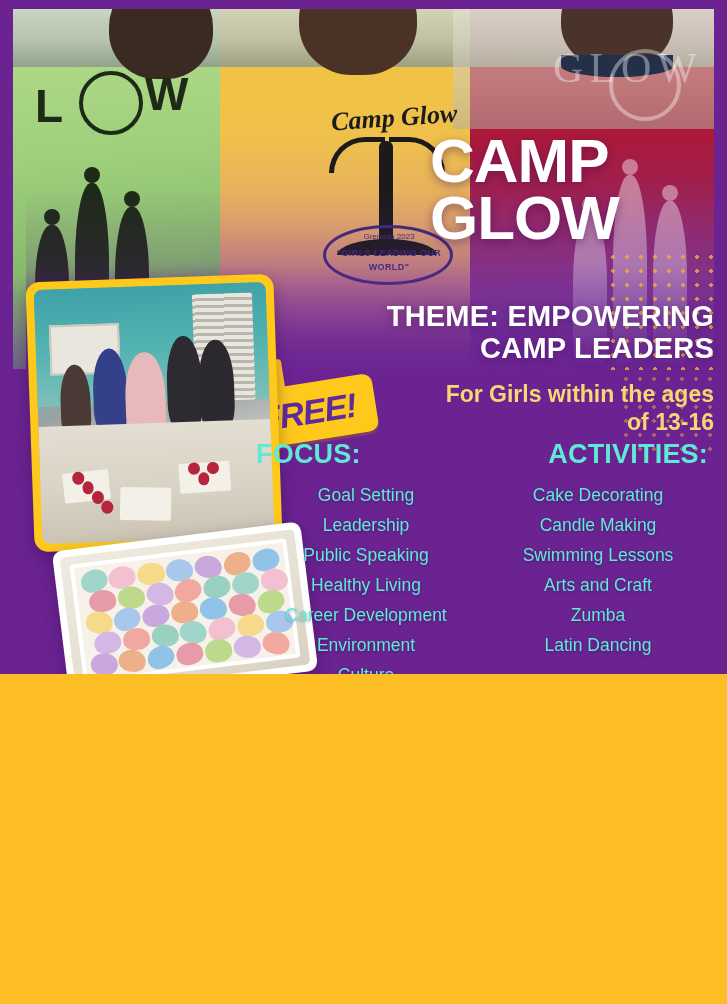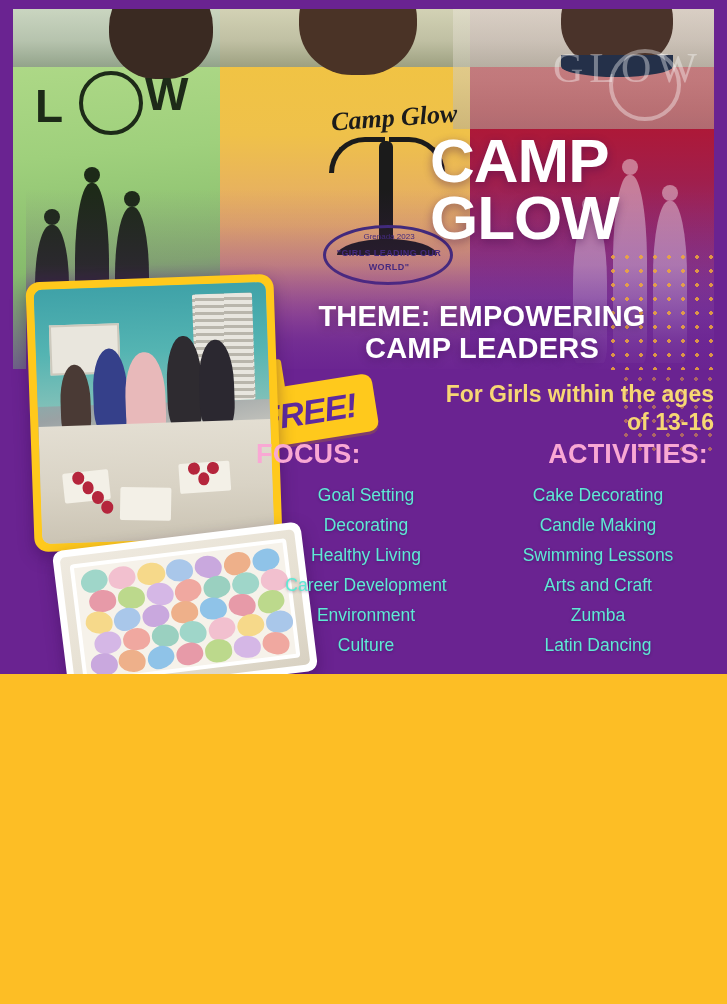--- a/index.html
+++ b/index.html
@@ -108,21 +108,21 @@
 
   
   #camp-title{
     position:absolute; left:430px; top:132px; width:284px;
     font:900 62px/0.92 "Liberation Sans", sans-serif; color:#ffffff;
     letter-spacing:-1px; text-shadow:0 3px 10px rgba(60,10,80,.45);
   }
   #camp-title .l2{ display:block; }
 
   #theme{
-    position:absolute; left:250px; top:300px; width:464px; text-align:center;
+    position:absolute; left:250px; top:300px; width:464px; text-align:right;
     font:900 29px/1.12 "Liberation Sans", sans-serif; color:#ffffff;
     letter-spacing:.2px; text-shadow:0 2px 8px rgba(50,10,70,.4);
   }
 
   #ages{
     position:absolute; left:330px; top:380px; width:384px; text-align:right;
     font:700 23px/1.22 "Liberation Sans", sans-serif; color:#f7d774;
   }
 
   
@@ -138,21 +138,21 @@
   }
   #free-tail{
     position:absolute; left:265px; top:360px; width:18px; height:30px;
     background:#ffc91c; transform:rotate(-9deg); border-radius:3px;
   }
 
   
   #cols{ position:absolute; left:250px; top:440px; width:464px; }
   .col-head{
     display:flex; justify-content:space-between; padding:0 6px;
-    font:900 27px/1.1 "Liberation Sans",sans-serif; color:#f9a8d4; letter-spacing:.2px;
+    font:900 27px/1.1 "Liberation Sans",sans-serif; color:#5eead4; letter-spacing:.2px;
   }
   #lists{ display:flex; margin-top:10px; }
   .col{ flex:1; text-align:center; }
   .col li{
     list-style:none; color:#5eead4;
     font:400 18px/1.72 "Liberation Sans", sans-serif;
     text-shadow:0 1px 3px rgba(40,5,60,.35);
   }
   #col-focus li{ font-size:17.5px; }
   #col-act li{ font-size:17.5px; }
@@ -346,21 +346,22 @@
     </div>
 
     <div id="cols">
       <div class="col-head">
         <span>FOCUS:</span>
         <span>ACTIVITIES:</span>
       </div>
       <div id="lists">
         <ul class="col" id="col-focus">
           <li>Goal Setting</li>
-          <li>Decorating</li>
+          <li>Leadership</li>
+          <li>Public Speaking</li>
           <li>Healthy Living</li>
           <li>Career Development</li>
           <li>Environment</li>
           <li>Culture</li>
         </ul>
         <ul class="col" id="col-act">
           <li>Cake Decorating</li>
           <li>Candle Making</li>
           <li>Swimming Lessons</li>
           <li>Arts and Craft</li>

